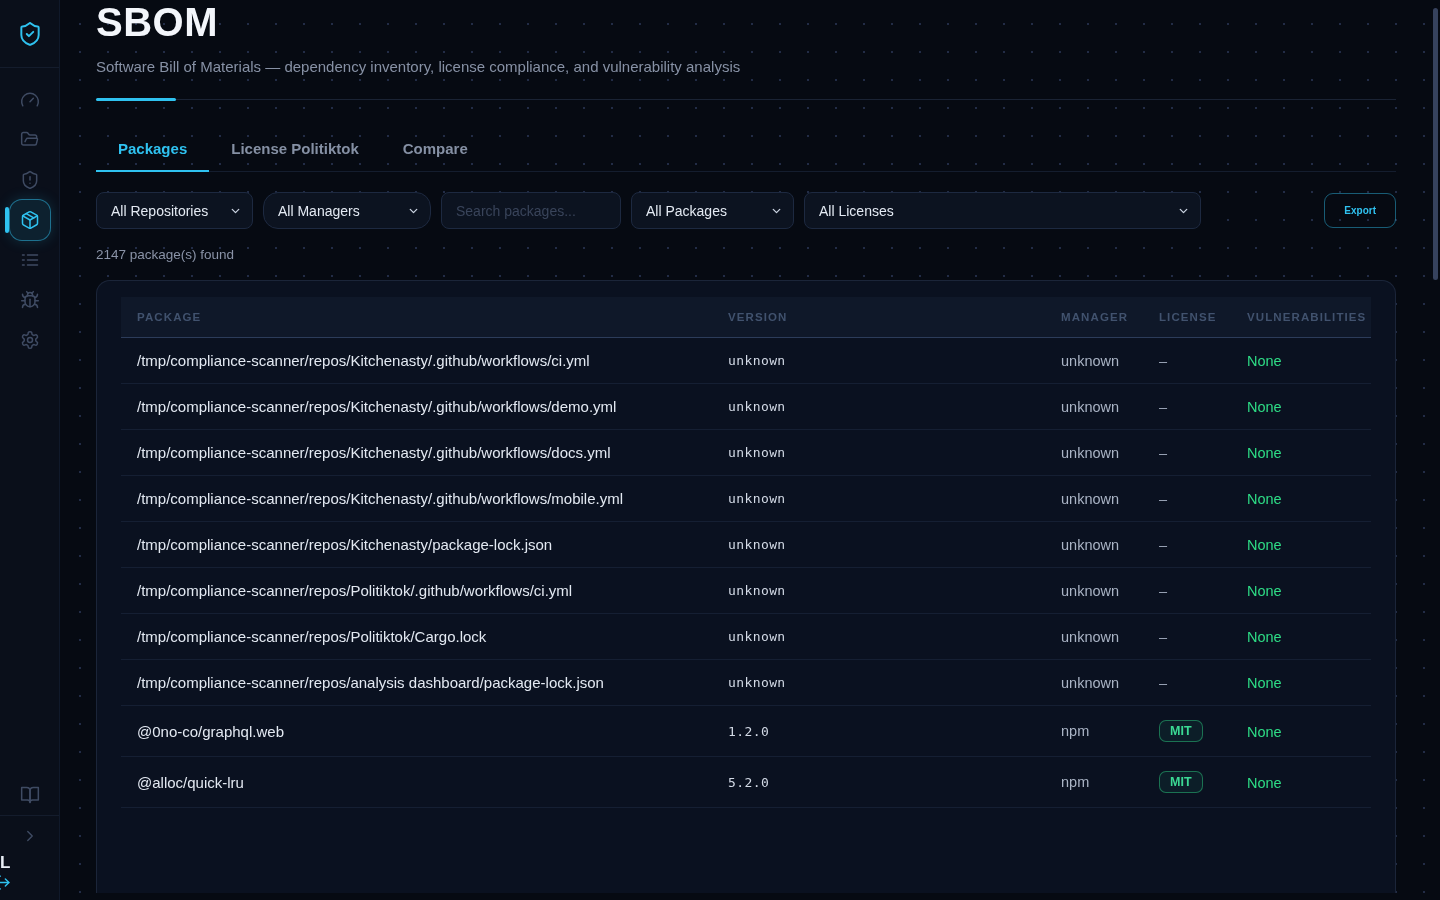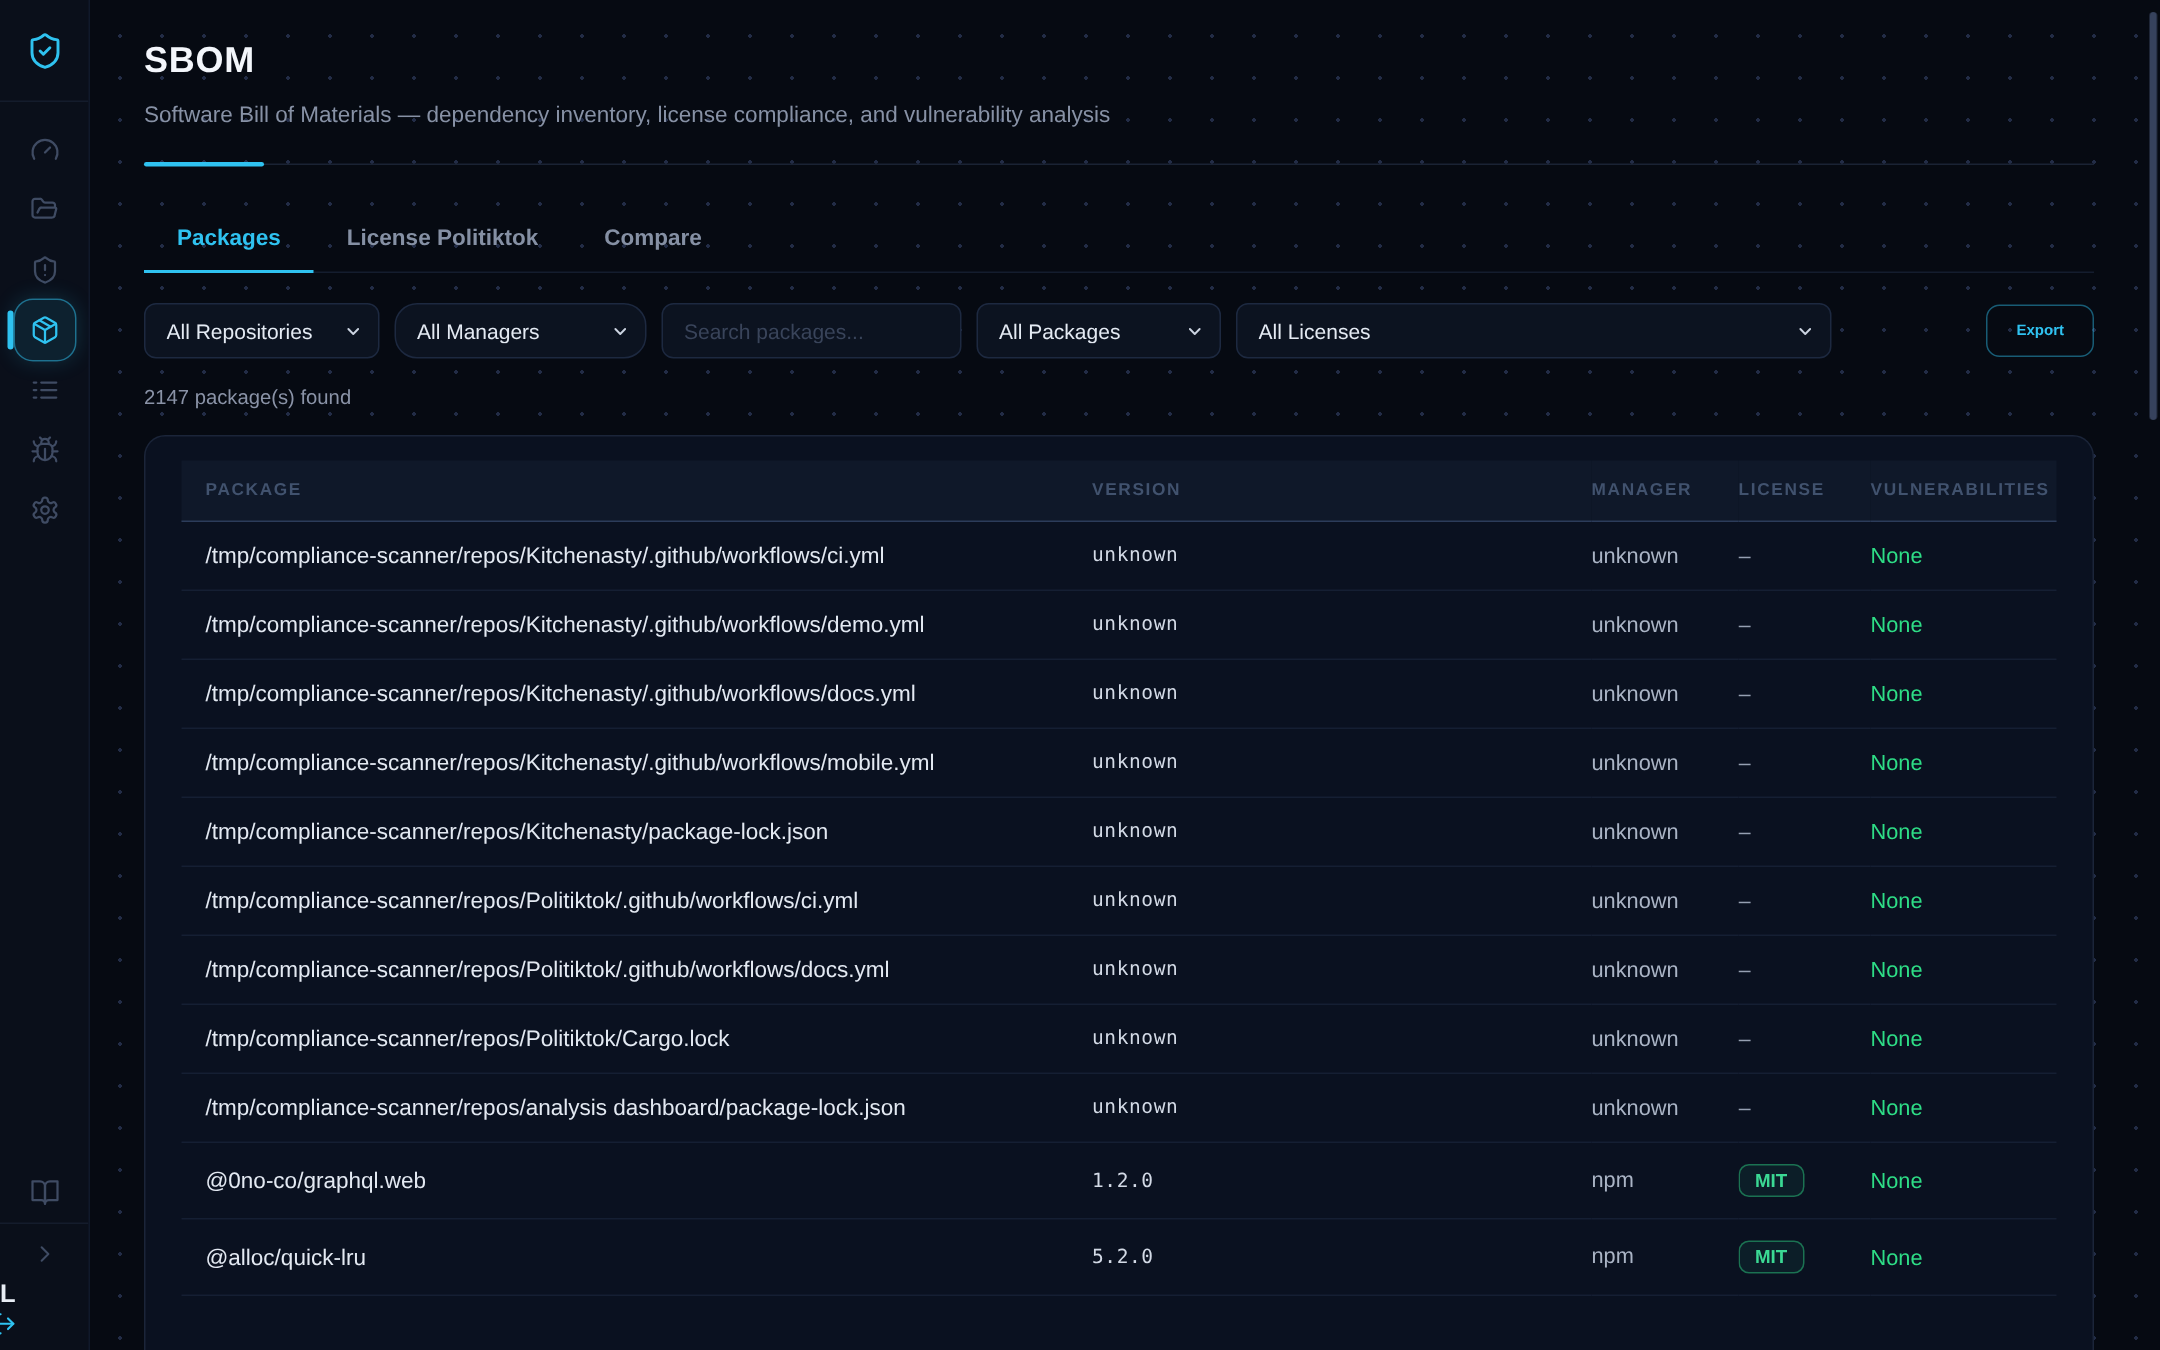--- a/index.html
+++ b/index.html
@@ -58,21 +58,21 @@
   
   .main{
     flex:1;height:900px;position:relative;
     padding:0 44px 0 36px;
     background-image:radial-gradient(#222c46 1.2px, transparent 1.3px);
     background-size:28px 28px;
     background-position:6px 10px;
     overflow:hidden;
   }
   .page-title{
-    margin-top:27px;font-size:24px;font-weight:700;letter-spacing:.5px;color:#f3f6fb;
+    font-size:40px;font-weight:700;letter-spacing:.5px;color:#f3f6fb;
   }
   .subtitle{margin-top:13px;font-size:15px;color:#8791a5;}
   .title-rule{margin-top:23px;height:3px;position:relative;}
   .title-rule .base{position:absolute;left:0;right:0;top:1px;height:1px;background:#1a2334;}
   .title-rule .accent{position:absolute;left:0;top:0;width:80px;height:3px;background:var(--accent);border-radius:2px;}
 
   .tabs{margin-top:26px;display:flex;border-bottom:1px solid #141d2e;}
   .tab{
     padding:13px 22px;font-size:15px;font-weight:600;color:#8590a4;
     cursor:pointer;border-bottom:2px solid transparent;margin-bottom:-1px;
@@ -92,21 +92,21 @@
   }
   .select-wrap .chev{
     position:absolute;right:10px;top:50%;transform:translateY(-50%);
     color:#cbd3e0;pointer-events:none;display:flex;
   }
   .w-repos{width:157px;}
   .w-managers{width:168px;border-radius:15px;}
   .w-packages{width:163px;}
   .w-licenses{width:397px;}
   .search-input{
-    width:200px;height:37px;background:#0c1320;border:1px solid #1d2940;border-radius:8px;
+    width:180px;height:37px;background:#0c1320;border:1px solid #1d2940;border-radius:8px;
     color:#e4eaf3;font-family:"Liberation Sans",sans-serif;font-size:14px;
     padding:0 14px;outline:none;
   }
   .search-input::placeholder{color:#39445a;}
   .export-btn{
     margin-left:auto;height:35px;padding:0 19px;border-radius:9px;
     background:transparent;border:1px solid rgba(47,194,240,.45);
     color:var(--accent);font-family:"Liberation Sans",sans-serif;
     font-size:10px;font-weight:600;cursor:pointer;
   }
@@ -377,27 +377,20 @@
               <td class="vuln"><span class="none">None</span></td>
             </tr>
             <tr>
               <td class="pkg">/tmp/compliance-scanner/repos/Politiktok/.github/workflows/ci.yml</td>
               <td class="ver">unknown</td>
               <td class="mgr">unknown</td>
               <td class="lic">–</td>
               <td class="vuln"><span class="none">None</span></td>
             </tr>
             <tr>
-              <td class="pkg">/tmp/compliance-scanner/repos/Politiktok/.github/workflows/docs.yml</td>
-              <td class="ver">unknown</td>
-              <td class="mgr">unknown</td>
-              <td class="lic">–</td>
-              <td class="vuln"><span class="none">None</span></td>
-            </tr>
-            <tr>
               <td class="pkg">/tmp/compliance-scanner/repos/Politiktok/Cargo.lock</td>
               <td class="ver">unknown</td>
               <td class="mgr">unknown</td>
               <td class="lic">–</td>
               <td class="vuln"><span class="none">None</span></td>
             </tr>
             <tr>
               <td class="pkg">/tmp/compliance-scanner/repos/analysis dashboard/package-lock.json</td>
               <td class="ver">unknown</td>
               <td class="mgr">unknown</td>

